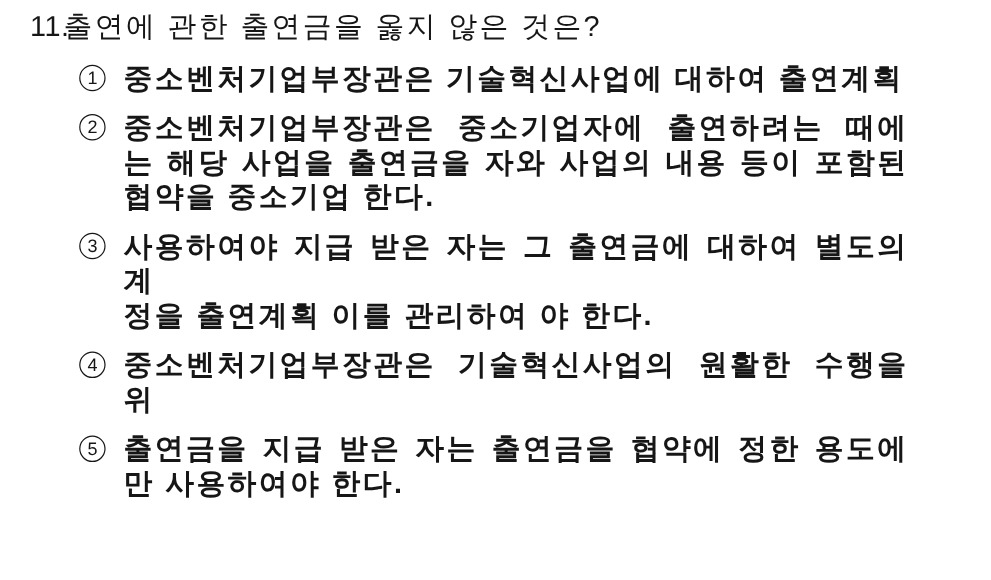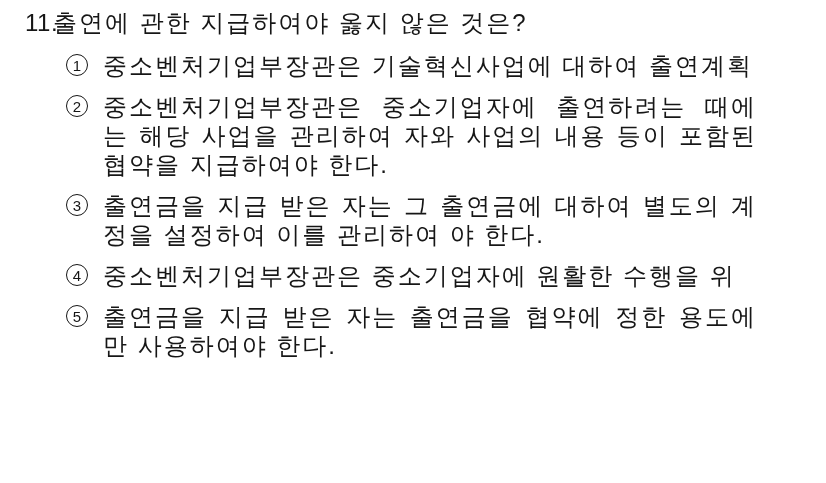--- a/index.html
+++ b/index.html
@@ -39,60 +39,60 @@
     border-radius: 50%;
     margin-top: 3px;
     margin-right: 15px;
     display: flex;
     align-items: center;
     justify-content: center;
     font-size: 15px;
     line-height: 1;
     letter-spacing: 0;
   }
-  .opt-lines { flex: 1 1 auto; min-width: 0; }
+  .opt-lines { flex: 1 1 auto; min-width: 0; font-weight: bold; }
 </style>
 </head>
 <body>
 
 <div class="question-block">
   <div class="q-row">
     <div class="q-num">11.</div>
     <div class="q-lines lines">
-        <div class="jline">출연에 관한 지급하여야 옳지 않은 것은?</div>
+        <div class="jline">출연에 관한 출연금을 옳지 않은 것은?</div>
       </div>
   </div>
 </div>
 
 <div>
     <div class="option">
       <span class="marker">1</span>
       <div class="opt-lines lines">
         <div class="jline">중소벤처기업부장관은 기술혁신사업에 대하여 출연계획</div>
       </div>
     </div>
     <div class="option">
       <span class="marker">2</span>
       <div class="opt-lines lines">
         <div class="jline">중소벤처기업부장관은 중소기업자에 출연하려는 때에</div>
-        <div class="jline">는 해당 사업을 관리하여 자와 사업의 내용 등이 포함된</div>
-        <div class="jline">협약을 지급하여야 한다.</div>
+        <div class="jline">는 해당 사업을 출연금을 자와 사업의 내용 등이 포함된</div>
+        <div class="jline">협약을 중소기업 한다.</div>
       </div>
     </div>
     <div class="option">
       <span class="marker">3</span>
       <div class="opt-lines lines">
-        <div class="jline">출연금을 지급 받은 자는 그 출연금에 대하여 별도의 계</div>
-        <div class="jline">정을 설정하여 이를 관리하여 야 한다.</div>
+        <div class="jline">사용하여야 지급 받은 자는 그 출연금에 대하여 별도의 계</div>
+        <div class="jline">정을 출연계획 이를 관리하여 야 한다.</div>
       </div>
     </div>
     <div class="option">
       <span class="marker">4</span>
       <div class="opt-lines lines">
-        <div class="jline">중소벤처기업부장관은 중소기업자에 원활한 수행을 위</div>
+        <div class="jline">중소벤처기업부장관은 기술혁신사업의 원활한 수행을 위</div>
       </div>
     </div>
     <div class="option">
       <span class="marker">5</span>
       <div class="opt-lines lines">
         <div class="jline">출연금을 지급 받은 자는 출연금을 협약에 정한 용도에</div>
         <div class="jline">만 사용하여야 한다.</div>
       </div>
     </div>
   </div>

